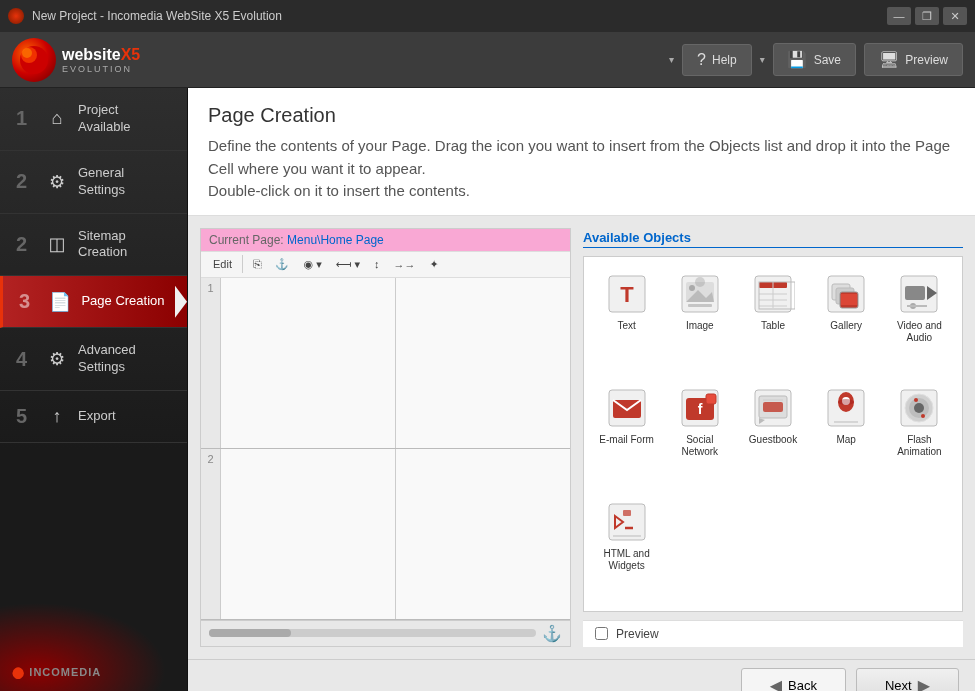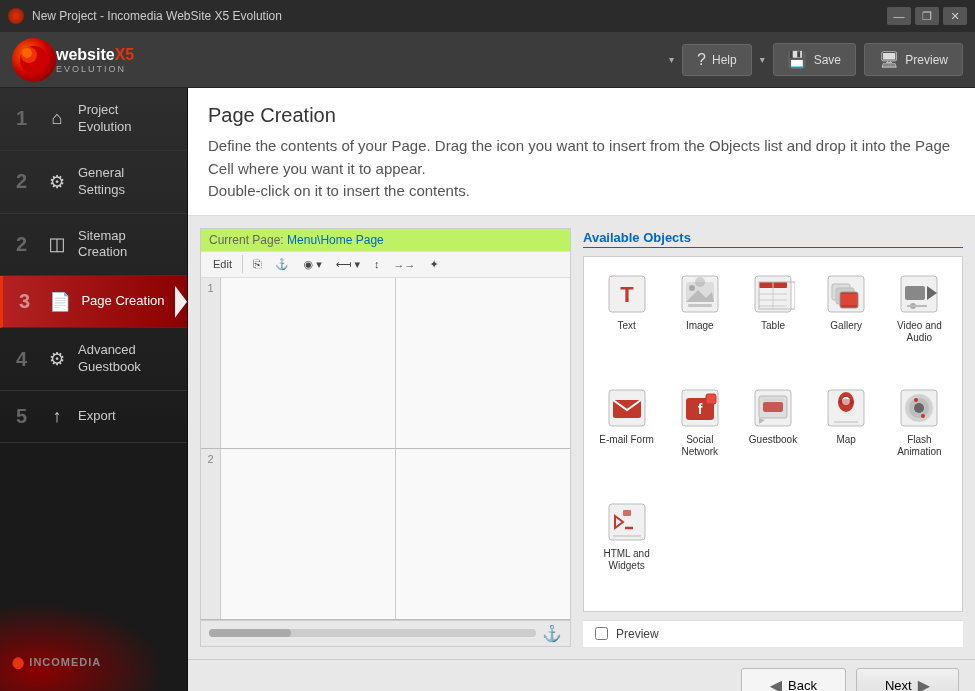--- a/index.html
+++ b/index.html
@@ -36,21 +36,21 @@
       border-bottom: 1px solid #222;
     }
     .logo-area { display: flex; align-items: center; margin-right: 20px; }
     .logo-circle {
       width: 44px; height: 44px;
       background: radial-gradient(ellipse at 35% 35%, #ff6600, #cc0000, #660000);
       border-radius: 50%;
       display: flex; align-items: center; justify-content: center;
       font-size: 10px; color: white; font-weight: bold;
     }
-    .logo-text { }
+    .logo-text { margin-left: 6px; }
     .logo-text .website { color: white; font-size: 16px; font-weight: bold; }
     .logo-text .x5 { color: #e8320a; font-size: 16px; font-weight: bold; }
     .logo-text .evolution { color: #aaa; font-size: 9px; letter-spacing: 2px; }
     .toolbar-spacer { flex: 1; }
     .toolbar-btn {
       background: #555;
       border: 1px solid #666;
       color: #ddd;
       padding: 6px 14px;
       cursor: pointer;
@@ -111,21 +111,21 @@
       position: absolute;
       bottom: 0;
       left: 0;
       width: 188px;
       height: 100px;
       background: radial-gradient(ellipse at 20% 80%, #8b0000 0%, transparent 60%);
       pointer-events: none;
     }
     .incomedia-logo {
       position: absolute;
-      bottom: 22px;
+      bottom: 12px;
       left: 12px;
       color: #888;
       font-size: 11px;
       font-weight: bold;
       letter-spacing: 1px;
     }
     .incomedia-logo span { color: #e8320a; }
 
     
     .content {
@@ -167,21 +167,21 @@
       border: 1px solid #ccc;
       display: flex;
       flex-direction: column;
       min-height: 0;
     }
     .current-page-bar {
       padding: 4px 8px;
       font-size: 12px;
       color: #333;
       border-bottom: 1px solid #ddd;
-      background: #bef264;
+      background: #f9a8d4;
     }
     .current-page-bar .page-label { color: #666; }
     .current-page-bar .page-path { color: #0066cc; font-weight: 500; }
     .editor-toolbar {
       display: flex;
       align-items: center;
       padding: 3px 6px;
       gap: 2px;
       border-bottom: 1px solid #ddd;
       background: #f5f5f5;
@@ -370,21 +370,21 @@
   </button>
 </div>
 
 <div class="main-layout">
 
   <div class="sidebar">
 
     <div class="sidebar-item">
       <span class="step-num">1</span>
       <span class="step-icon">⌂</span>
-      <span class="step-label">Project Evolution</span>
+      <span class="step-label">Project Available</span>
     </div>
 
     <div class="sidebar-item">
       <span class="step-num">2</span>
       <span class="step-icon">⚙</span>
       <span class="step-label">General Settings</span>
     </div>
 
     <div class="sidebar-item">
       <span class="step-num">2</span>
@@ -395,21 +395,21 @@
     <div class="sidebar-item active" style="position:relative;">
       <span class="step-num">3</span>
       <span class="step-icon">📄</span>
       <span class="step-label">Page Creation</span>
       <div style="position:absolute;right:0;top:50%;transform:translateY(-50%);width:12px;height:32px;background:#f0f0f0;clip-path:polygon(0 0, 100% 50%, 0 100%);"></div>
     </div>
 
     <div class="sidebar-item">
       <span class="step-num">4</span>
       <span class="step-icon">⚙</span>
-      <span class="step-label">Advanced Guestbook</span>
+      <span class="step-label">Advanced Settings</span>
     </div>
 
     <div class="sidebar-item">
       <span class="step-num">5</span>
       <span class="step-icon">↑</span>
       <span class="step-label">Export</span>
     </div>
 
     <div class="sidebar-bottom"></div>
     <div class="incomedia-logo">

